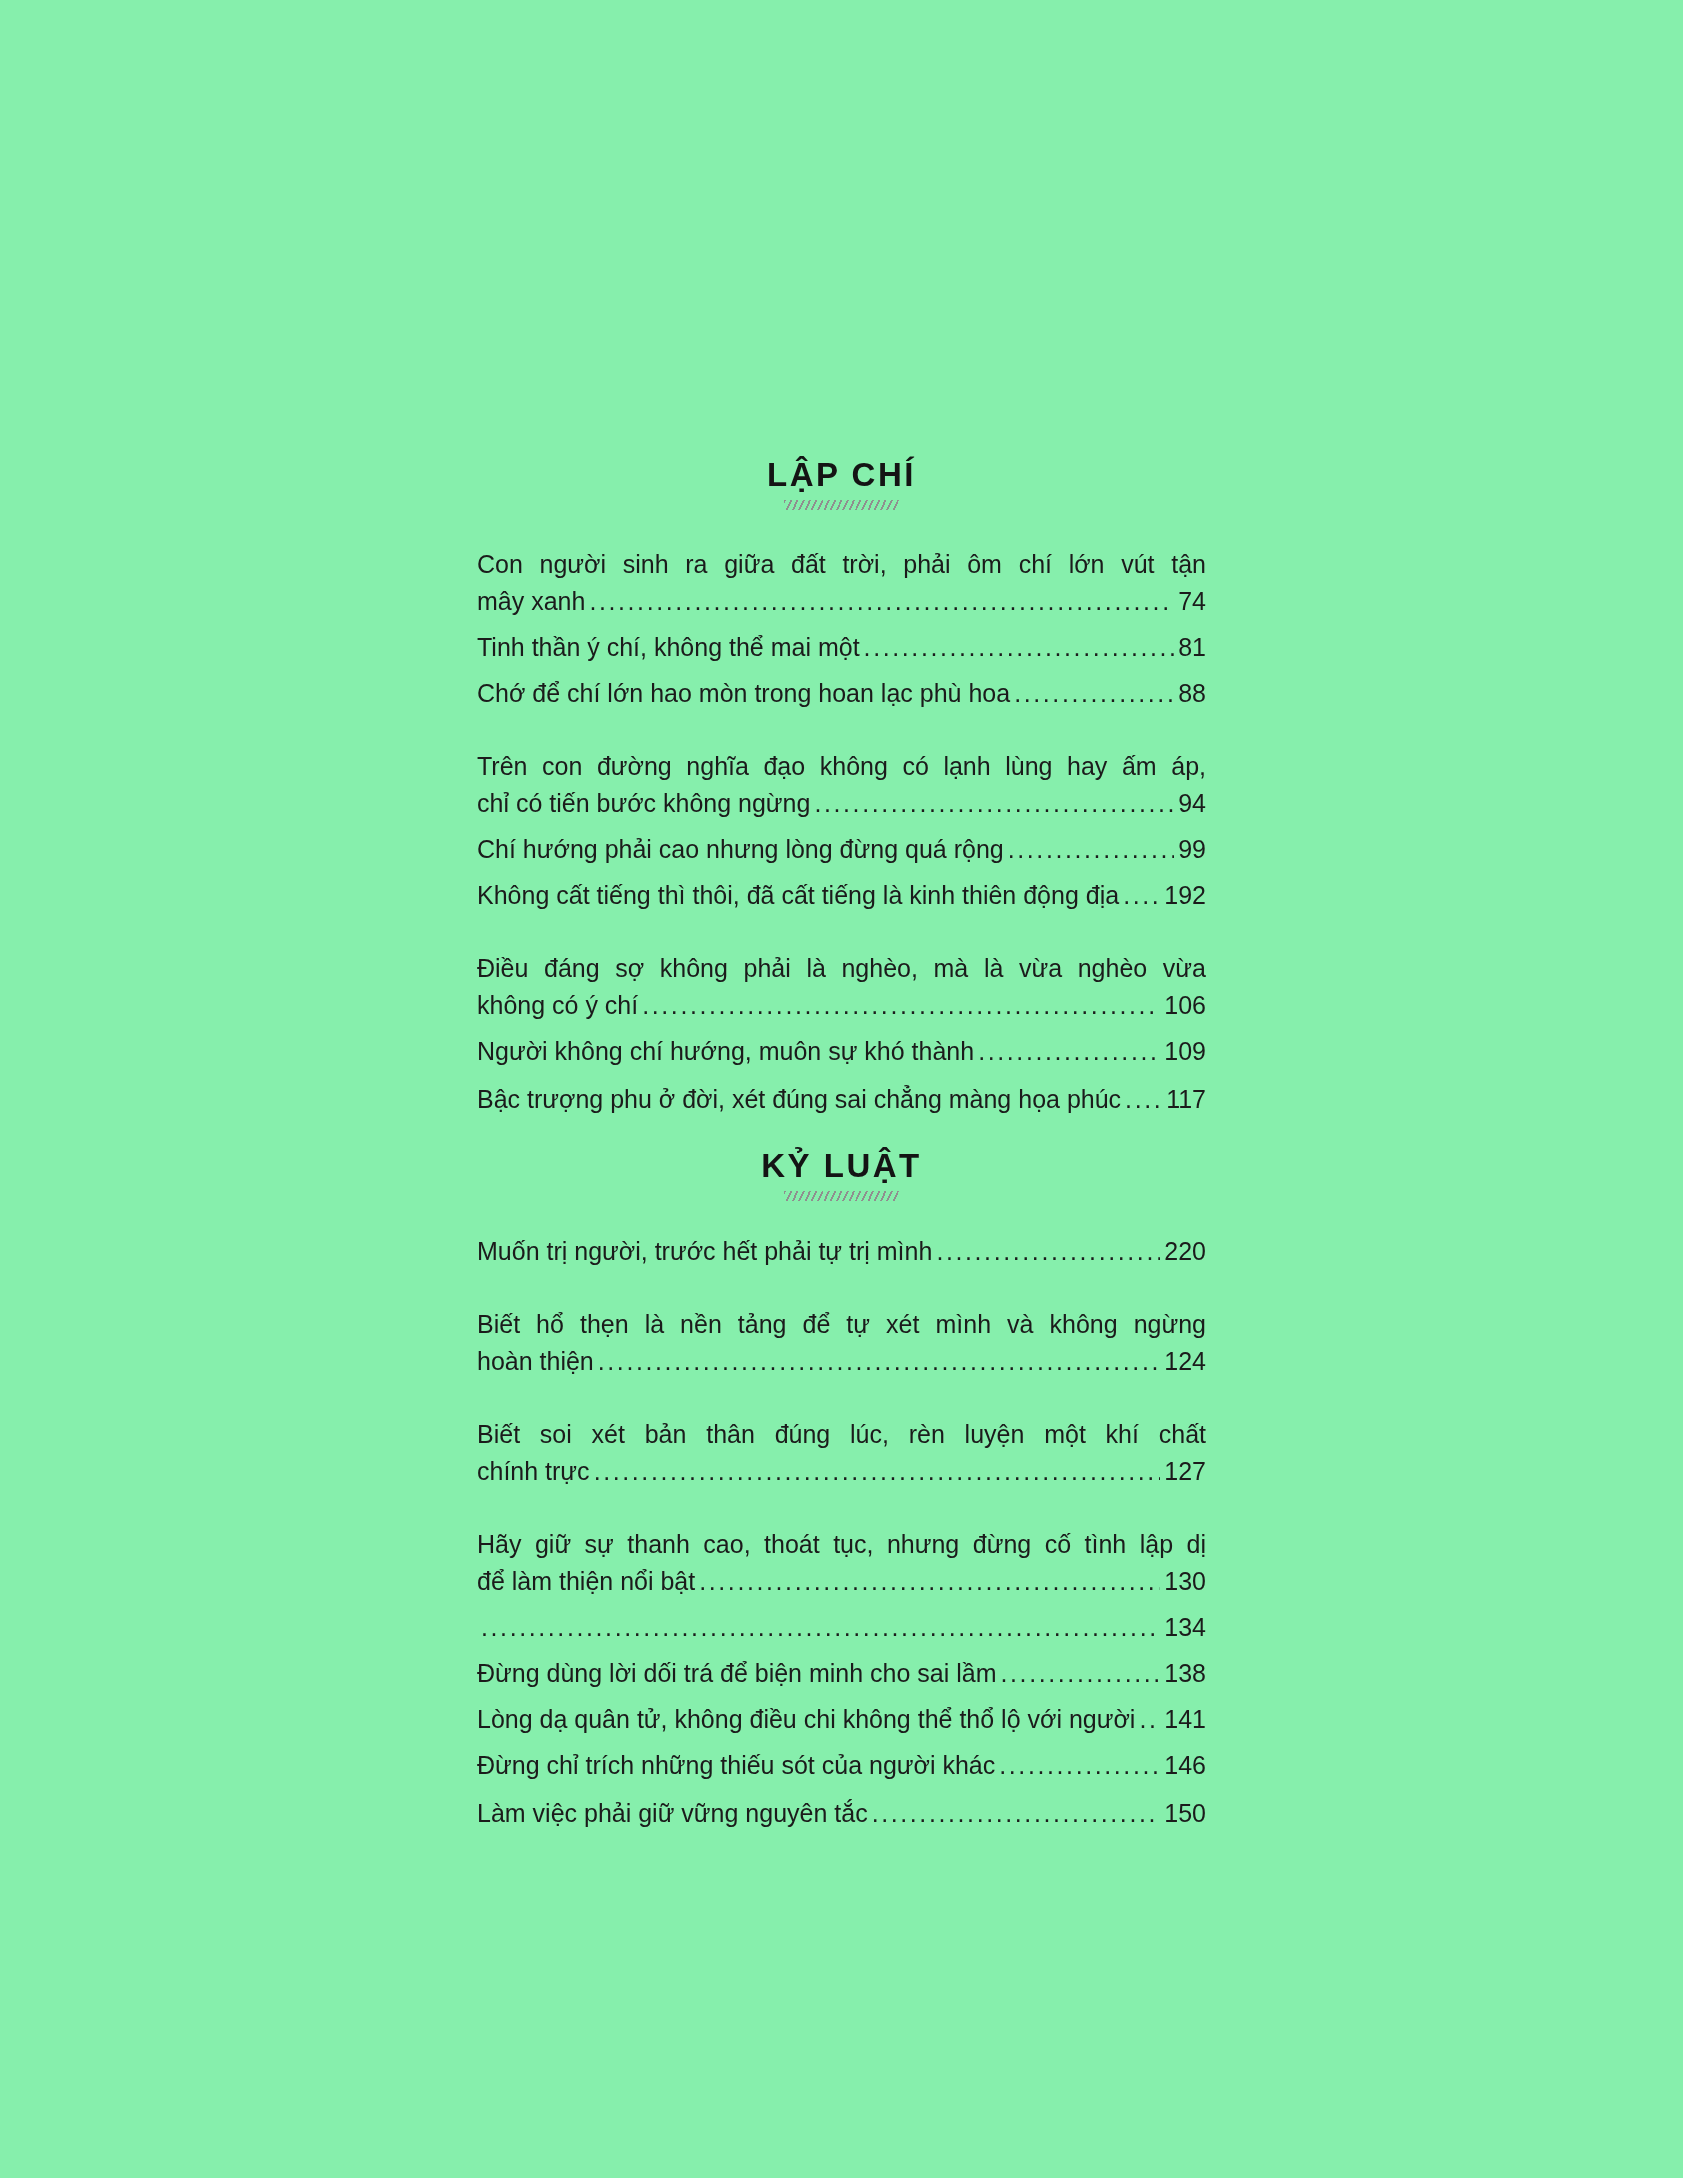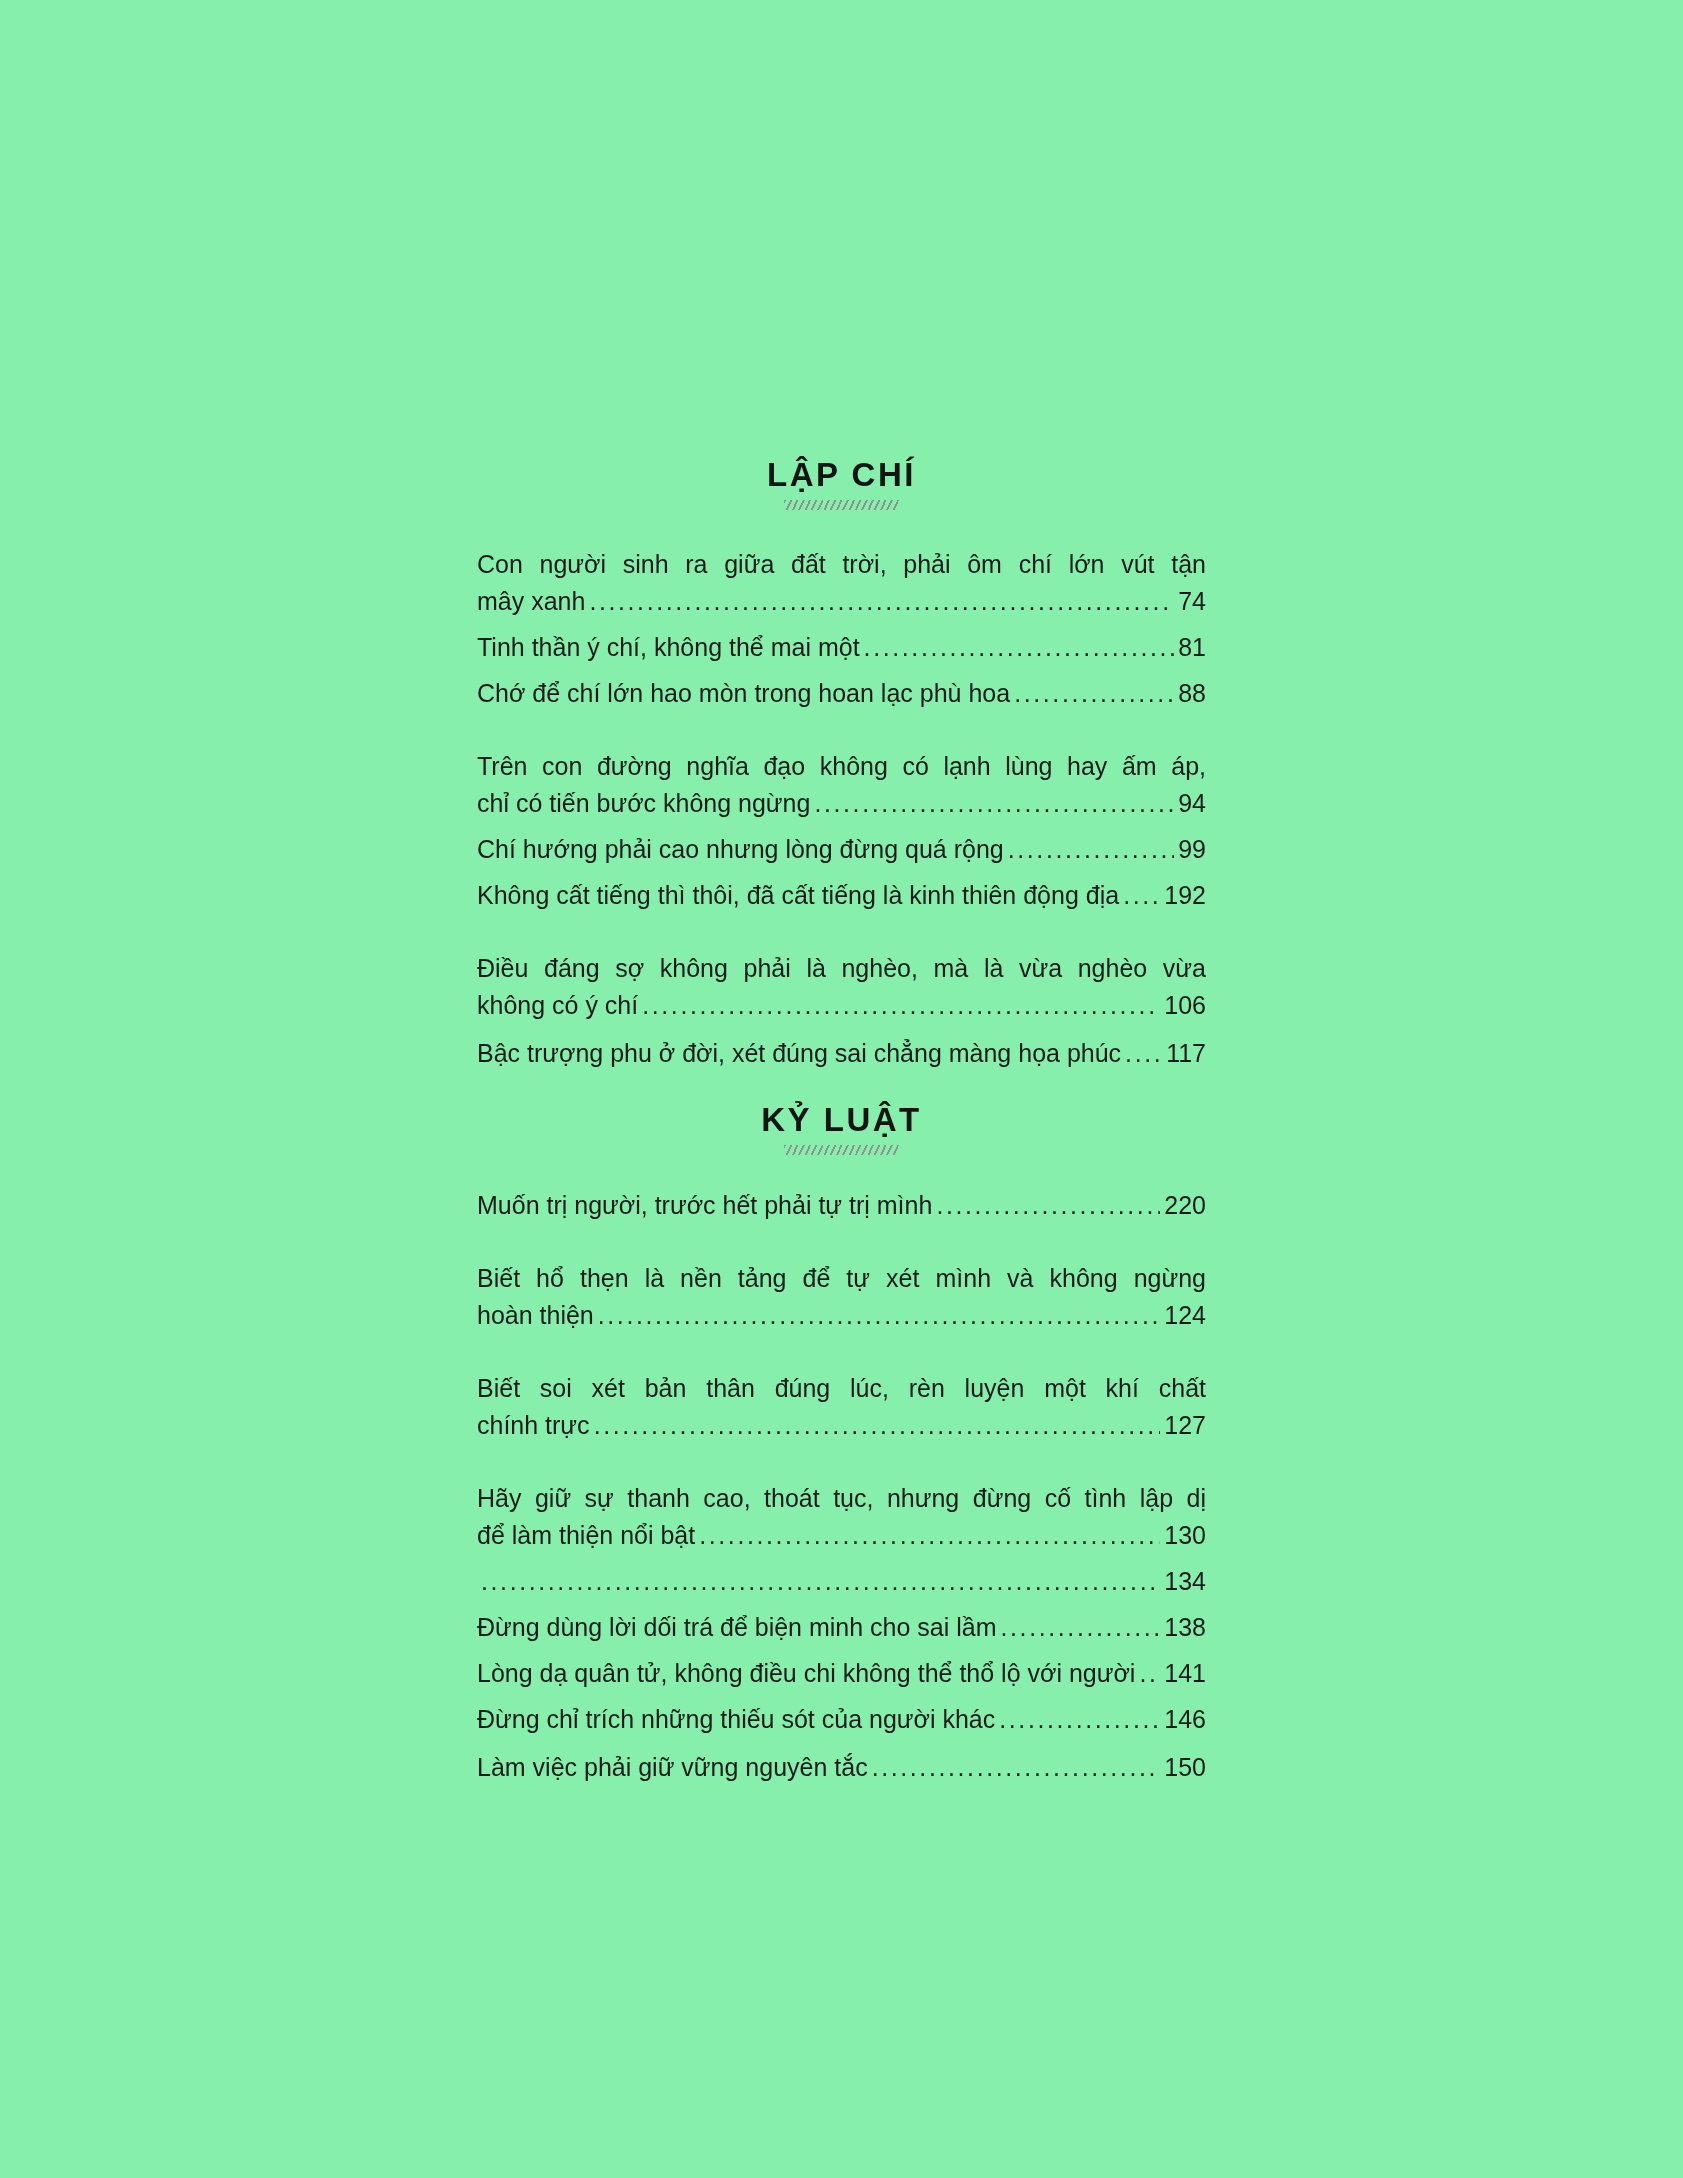--- a/index.html
+++ b/index.html
@@ -136,20 +136,27 @@
           <div class="entry">
             <div class="line line-justify">Điều đáng sợ không phải là nghèo, mà là vừa nghèo vừa</div>
             <div class="line last-line">
               <span class="t">không có ý chí</span>
               <span class="leader"></span>
               <span class="pnum">106</span>
             </div>
           </div>
           <div class="entry">
             <div class="line last-line">
+              <span class="t">Người không chí hướng, muôn sự khó thành</span>
+              <span class="leader"></span>
+              <span class="pnum">109</span>
+            </div>
+          </div>
+          <div class="entry">
+            <div class="line last-line">
               <span class="t">Bậc trượng phu ở đời, xét đúng sai chẳng màng họa phúc</span>
               <span class="leader"></span>
               <span class="pnum">117</span>
             </div>
           </div>
         </div>
   </section>
 
   <section class="toc-section">
     <header class="section-header">

